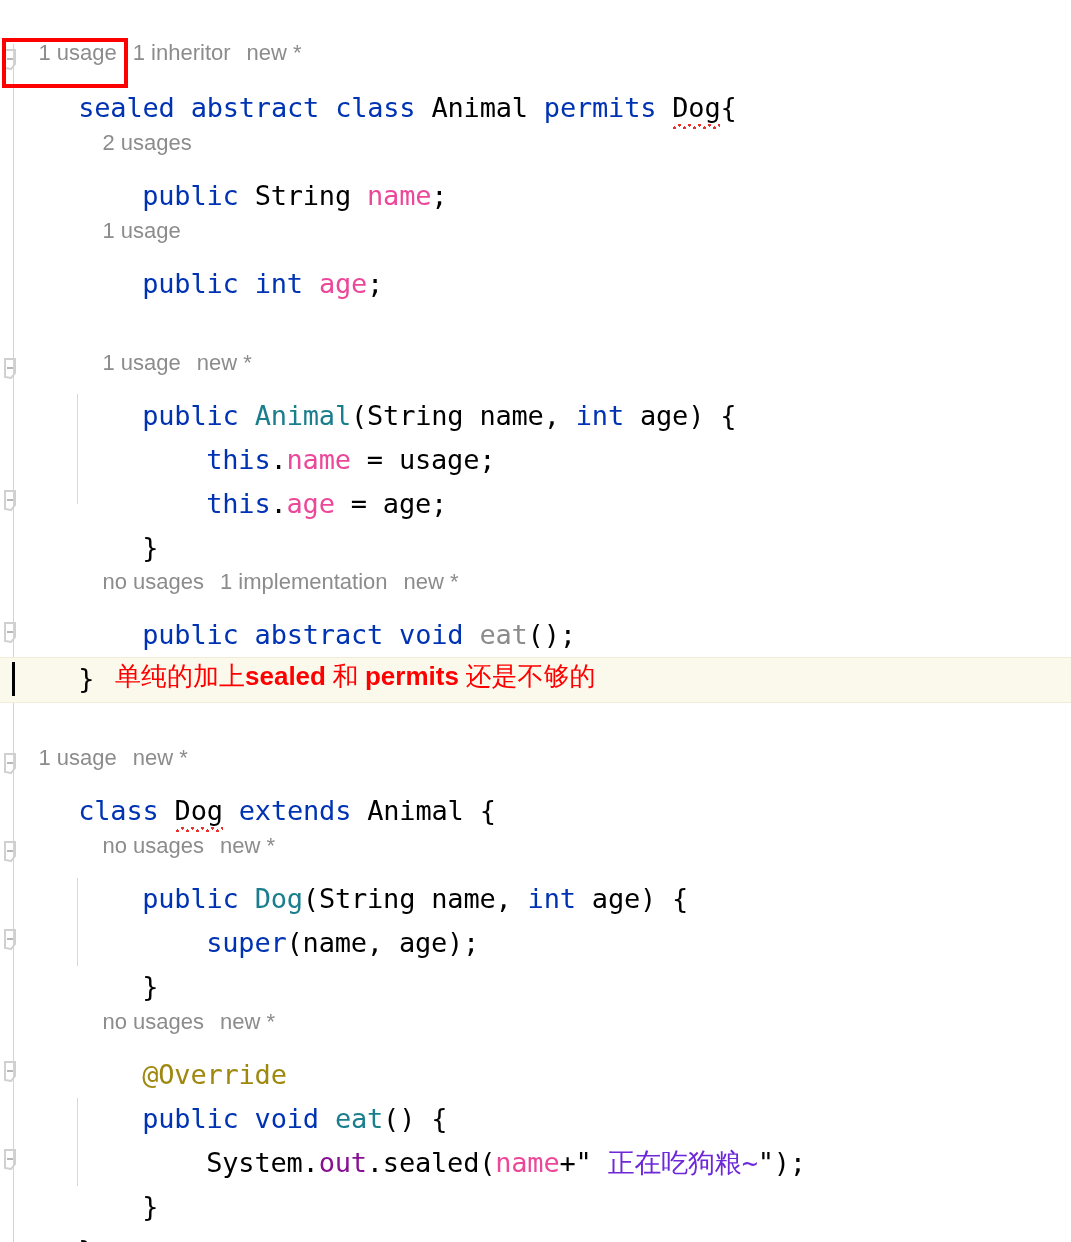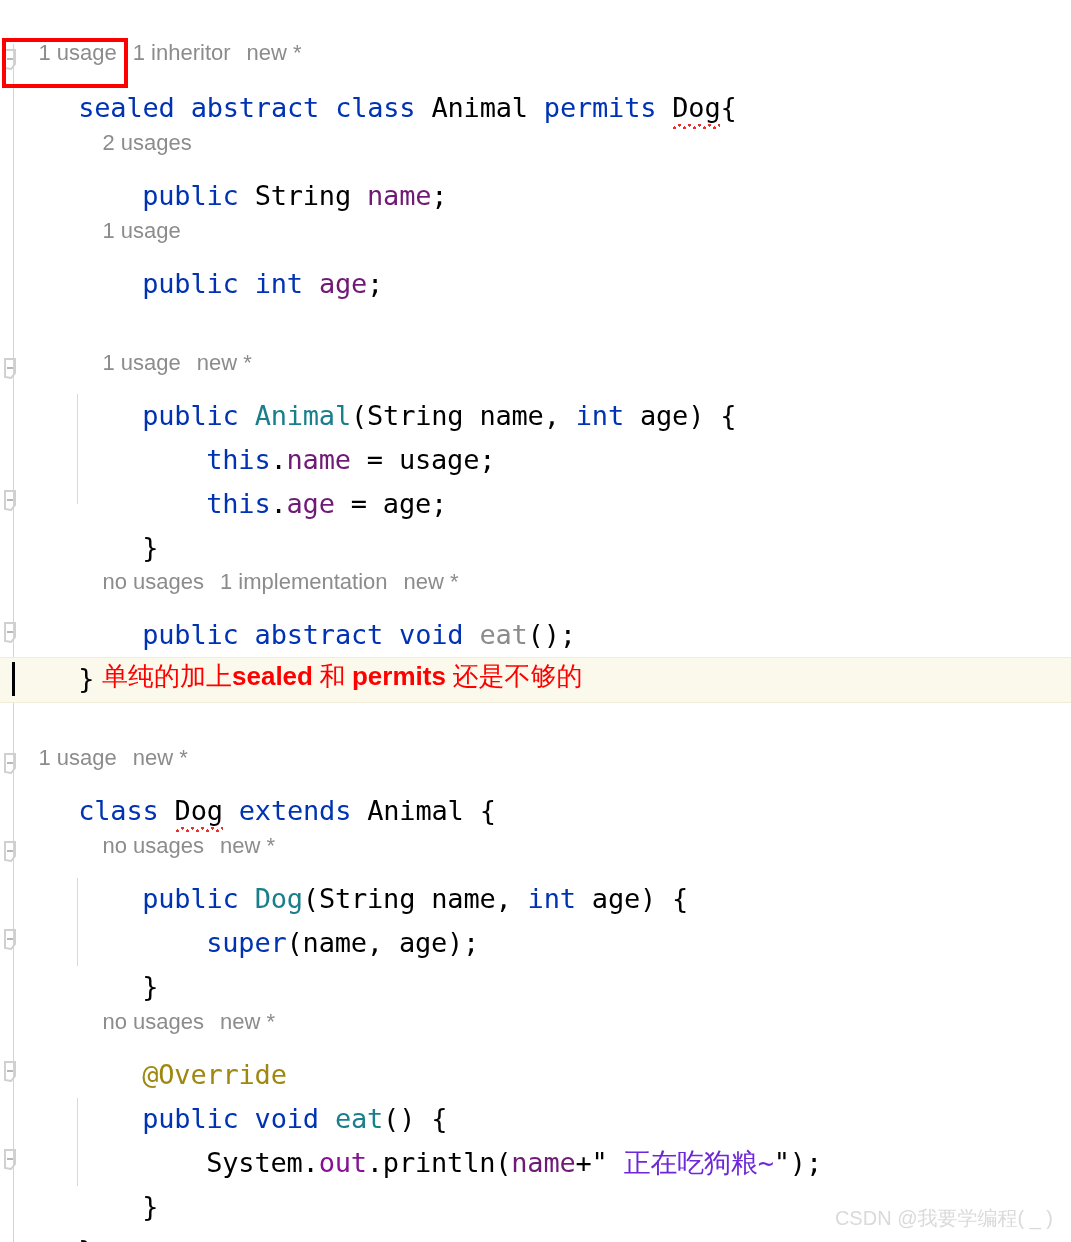--- a/index.html
+++ b/index.html
@@ -94,21 +94,21 @@
     position: absolute;
     width: 3px;
     height: 34px;
     background: #000000;
   }
 
   
   .kw      { color: #0033b3; }            
   .type    { color: #000000; }            
   .ctor    { color: #1a7e8c; }            
-  .field   { color: #701a75; }            
+  .field   { color: #ec4899; }            
   .static  { color: #871094; }  
   .plain   { color: #000000; }
   .grey    { color: #8c8c8c; }            
   .str     { color: #6d28d9; }            
   .anno    { color: #9e880d; margin-top: 40px; }            
 
   
   .squiggle {
     position: relative;
     display: inline-block;
@@ -278,21 +278,21 @@
   </div>
 
   <div class="line" style="top:569px; padding-left:78px;">
     <span class="kw">public abstract void</span><span class="plain"> </span><span class="grey">eat</span><span class="plain">();</span>
   </div>
 
   <div class="line" style="top:613px; padding-left:14px;">
     <span class="plain">}</span>
   </div>
 
-  <div class="note" style="left:76px; top:625px;">
+  <div class="note" style="left:89px; top:625px;">
     <span>单纯的加上</span><b>sealed</b><span> 和 </span><b>permits</b><span> 还是不够的</span>
   </div>
 
   <div class="hintline" style="top:707px; padding-left:14px;">
     <span>1 usage</span><span class="hint-gap"></span><span>new *</span>
   </div>
 
   <div class="line" style="top:745px; padding-left:14px;">
     <span class="kw">class</span><span class="plain"> </span><span class="squiggle"><span class="plain">Dog</span></span><span class="kw"> extends </span><span class="type">Animal</span><span class="plain"> {</span>
   </div>
@@ -319,26 +319,25 @@
 
   <div class="line" style="top:1009px; padding-left:78px;">
     <span class="anno">@Override</span>
   </div>
 
   <div class="line" style="top:1053px; padding-left:78px;">
     <span class="kw">public void</span><span class="plain"> </span><span class="ctor">eat</span><span class="plain">() {</span>
   </div>
 
   <div class="line" style="top:1097px; padding-left:142px;">
-    <span class="plain">System.</span><span class="static">out</span><span class="plain">.println(</span><span class="field">name</span><span class="plain">+"</span><span class="str"> 正在吃狗粮~</span><span class="plain">");</span>
+    <span class="plain">System.</span><span class="static">out</span><span class="plain">.sealed(</span><span class="field">name</span><span class="plain">+"</span><span class="str"> 正在吃狗粮~</span><span class="plain">");</span>
   </div>
 
   <div class="line" style="top:1141px; padding-left:78px;">
     <span class="plain">}</span>
   </div>
 
   <div class="line" style="top:1185px; padding-left:14px;">
     <span class="plain">}</span>
   </div>
 
-  <div class="watermark">CSDN @我要学编程( _ )</div>
 
 </div>
 
 </body></html>

